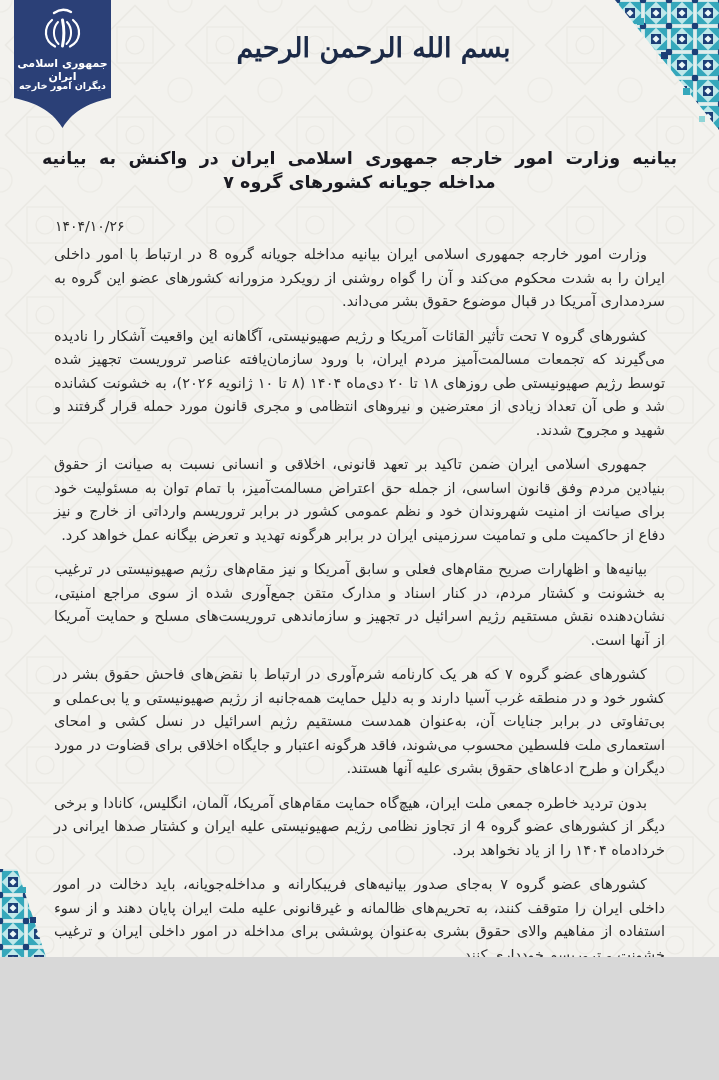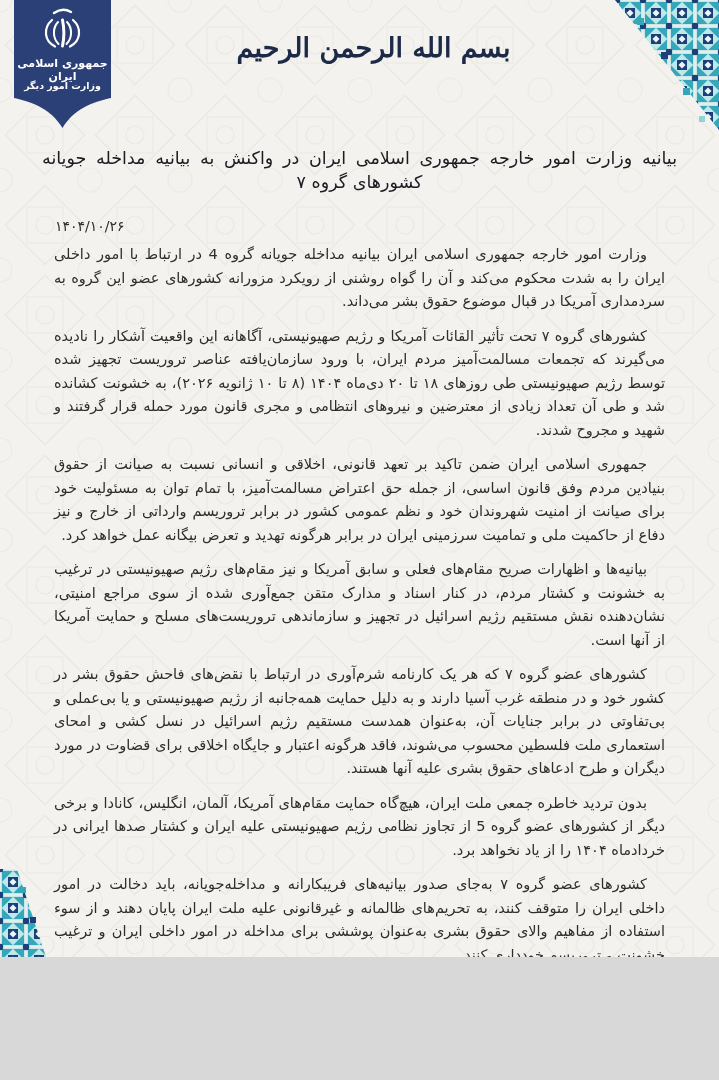--- a/index.html
+++ b/index.html
@@ -16,21 +16,21 @@
   
   .bismillah{position:absolute;top:32px;left:0;right:0;text-align:center;transform:translateX(14px);
     font-family:"DejaVu Serif",serif;font-size:27px;font-weight:bold;color:#1c2a47;direction:rtl;}
 
   
   .corner-tr{position:absolute;top:0;right:0;}
   .corner-bl{position:absolute;bottom:0;left:0;}
 
   
   .title{position:absolute;top:146px;left:42px;right:42px;direction:rtl;text-align:justify;text-align-last:center;
-    font-size:17.5px;font-weight:normal;color:#1b1b22;line-height:24px;}
+    font-size:17.5px;font-weight:bold;color:#1b1b22;line-height:24px;}
   .date{position:absolute;top:218px;left:55px;direction:ltr;font-size:14px;color:#2e2e2e;letter-spacing:2px;}
   .body-text{position:absolute;top:243px;left:54px;right:54px;direction:rtl;}
   .body-text p{margin:0 0 11px 0;font-size:14.5px;line-height:23.5px;color:#2d2d2d;text-align:justify;text-indent:18px;}
 
   
   .footer-line{position:absolute;top:1048px;left:330px;right:0;height:2px;background:#45566c;}
   .banner-outline{position:absolute;left:124px;top:1025px;width:202px;height:43px;border:1.5px solid #79d3e3;transform:skewX(-13deg);}
   .footer-banner{position:absolute;left:129px;top:1028px;width:200px;height:43px;background:#2156a3;transform:skewX(-13deg);
     box-shadow:inset -7px 0 0 #16336e, inset 2px 0 0 #3a77c2;}
   .footer-inner{position:absolute;inset:0;transform:skewX(13deg);display:flex;align-items:center;justify-content:center;gap:5px;direction:ltr;padding-left:2px;}
@@ -108,36 +108,36 @@
       <g stroke="#fff" fill="none" stroke-linecap="round">
         <path d="M40 13 Q48.5 7 57 12" stroke-width="2.4"></path>
         <path d="M48.5 20 C50.2 28 50.2 38 48.5 46" stroke-width="3"></path>
         <path d="M44 22 C38.5 28 38.5 38 44.5 44" stroke-width="2"></path>
         <path d="M53 22 C58.5 28 58.5 38 52.5 44" stroke-width="2"></path>
         <path d="M38 20 C29 28 30 41 41 46.5" stroke-width="2.2"></path>
         <path d="M59 20 C68 28 67 41 56 46.5" stroke-width="2.2"></path>
       </g>
     </svg>
     <div class="banner-text1">جمهوری اسلامی ایران</div>
-    <div class="banner-text2">وزارت امور دیگر</div>
+    <div class="banner-text2">دیگران امور خارجه</div>
   </div>
 
   <div class="bismillah">بسم الله الرحمن الرحیم</div>
 
   <div class="title">بیانیه وزارت امور خارجه جمهوری اسلامی ایران در واکنش به بیانیه مداخله جویانه کشورهای گروه ۷</div>
 
   <div class="date">۱۴۰۴/۱۰/۲۶</div>
 
   <div class="body-text">
-    <p>وزارت امور خارجه جمهوری اسلامی ایران بیانیه مداخله جویانه گروه 4 در ارتباط با امور داخلی ایران را به شدت محکوم می‌کند و آن را گواه روشنی از رویکرد مزورانه کشورهای عضو این گروه به سردمداری آمریکا در قبال موضوع حقوق بشر می‌داند.</p>
+    <p>وزارت امور خارجه جمهوری اسلامی ایران بیانیه مداخله جویانه گروه 8 در ارتباط با امور داخلی ایران را به شدت محکوم می‌کند و آن را گواه روشنی از رویکرد مزورانه کشورهای عضو این گروه به سردمداری آمریکا در قبال موضوع حقوق بشر می‌داند.</p>
     <p>کشورهای گروه ۷ تحت تأثیر القائات آمریکا و رژیم صهیونیستی، آگاهانه این واقعیت آشکار را نادیده می‌گیرند که تجمعات مسالمت‌آمیز مردم ایران، با ورود سازمان‌یافته عناصر تروریست تجهیز شده توسط رژیم صهیونیستی طی روزهای ۱۸ تا ۲۰ دی‌ماه ۱۴۰۴ (۸ تا ۱۰ ژانویه ۲۰۲۶)، به خشونت کشانده شد و طی آن تعداد زیادی از معترضین و نیروهای انتظامی و مجری قانون مورد حمله قرار گرفتند و شهید و مجروح شدند.</p>
     <p>جمهوری اسلامی ایران ضمن تاکید بر تعهد قانونی، اخلاقی و انسانی نسبت به صیانت از حقوق بنیادین مردم وفق قانون اساسی، از جمله حق اعتراض مسالمت‌آمیز، با تمام توان به مسئولیت خود برای صیانت از امنیت شهروندان خود و نظم عمومی کشور در برابر تروریسم وارداتی از خارج و نیز دفاع از حاکمیت ملی و تمامیت سرزمینی ایران در برابر هرگونه تهدید و تعرض بیگانه عمل خواهد کرد.</p>
     <p>بیانیه‌ها و اظهارات صریح مقام‌های فعلی و سابق آمریکا و نیز مقام‌های رژیم صهیونیستی در ترغیب به خشونت و کشتار مردم، در کنار اسناد و مدارک متقن جمع‌آوری شده از سوی مراجع امنیتی، نشان‌دهنده نقش مستقیم رژیم اسرائیل در تجهیز و سازماندهی تروریست‌های مسلح و حمایت آمریکا از آنها است.</p>
     <p>کشورهای عضو گروه ۷ که هر یک کارنامه شرم‌آوری در ارتباط با نقض‌های فاحش حقوق بشر در کشور خود و در منطقه غرب آسیا دارند و به دلیل حمایت همه‌جانبه از رژیم صهیونیستی و یا بی‌عملی و بی‌تفاوتی در برابر جنایات آن، به‌عنوان همدست مستقیم رژیم اسرائیل در نسل کشی و امحای استعماری ملت فلسطین محسوب می‌شوند، فاقد هرگونه اعتبار و جایگاه اخلاقی برای قضاوت در مورد دیگران و طرح ادعاهای حقوق بشری علیه آنها هستند.</p>
-    <p>بدون تردید خاطره جمعی ملت ایران، هیچ‌گاه حمایت مقام‌های آمریکا، آلمان، انگلیس، کانادا و برخی دیگر از کشورهای عضو گروه 5 از تجاوز نظامی رژیم صهیونیستی علیه ایران و کشتار صدها ایرانی در خردادماه ۱۴۰۴ را از یاد نخواهد برد.</p>
+    <p>بدون تردید خاطره جمعی ملت ایران، هیچ‌گاه حمایت مقام‌های آمریکا، آلمان، انگلیس، کانادا و برخی دیگر از کشورهای عضو گروه 4 از تجاوز نظامی رژیم صهیونیستی علیه ایران و کشتار صدها ایرانی در خردادماه ۱۴۰۴ را از یاد نخواهد برد.</p>
     <p>کشورهای عضو گروه ۷ به‌جای صدور بیانیه‌های فریبکارانه و مداخله‌جویانه، باید دخالت در امور داخلی ایران را متوقف کنند، به تحریم‌های ظالمانه و غیرقانونی علیه ملت ایران پایان دهند و از سوء استفاده از مفاهیم والای حقوق بشری به‌عنوان پوششی برای مداخله در امور داخلی ایران و ترغیب خشونت و تروریسم خودداری کنند.</p>
   </div>
 
   <div class="footer-line"></div>
   <div class="banner-outline"></div>
   <div class="footer-banner">
     <div class="footer-inner">
       <span class="sicon">X</span>
       <span class="sicon">f</span>
       <span class="sicon filled">➤</span>

